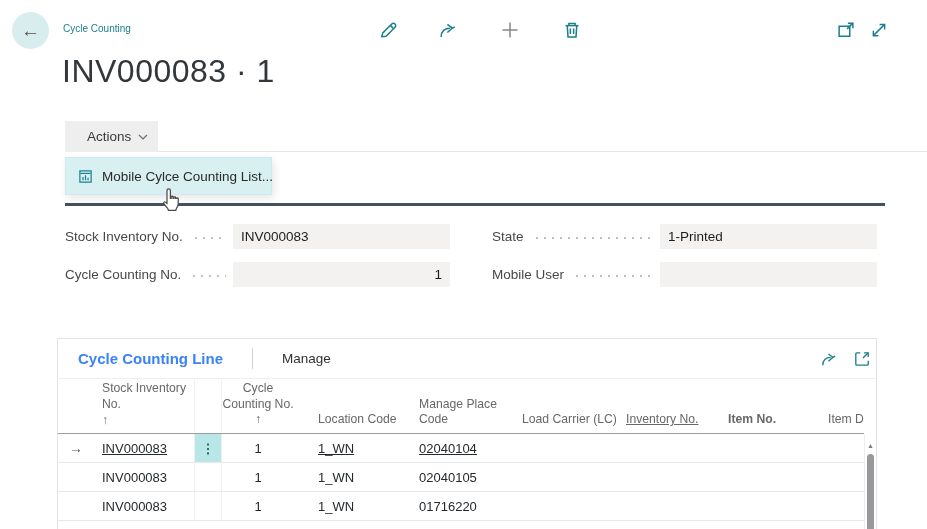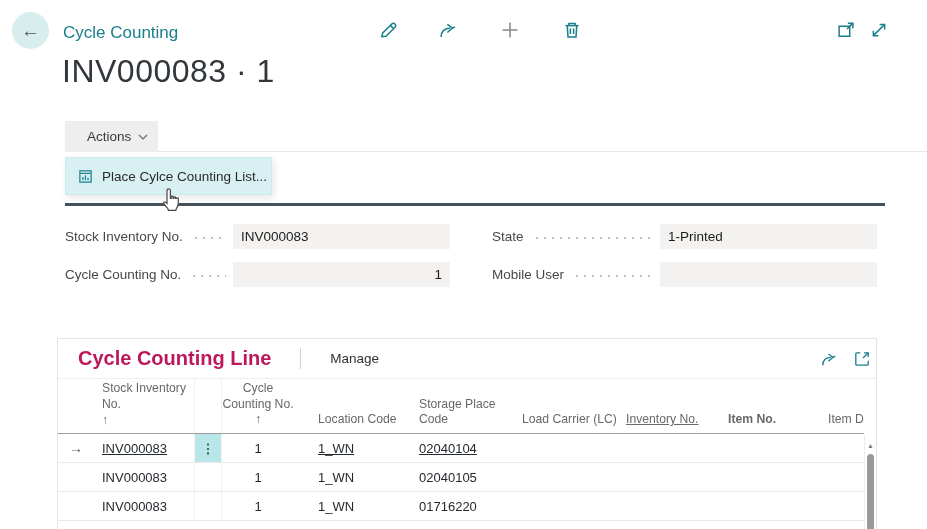--- a/index.html
+++ b/index.html
@@ -3,21 +3,21 @@
 <meta charset="utf-8">
 <style>
   * { margin:0; padding:0; box-sizing:border-box; }
   html,body { background:#fff; }
   body { font-family:"Liberation Sans", sans-serif; }
   .app { position:relative; width:927px; height:529px; background:#fff; overflow:hidden; }
 
   
   .back-btn { position:absolute; left:12px; top:12px; width:37px; height:37px; border-radius:50%;
     background:#d8edee; border:none; color:#4d4d4d; font-size:19px; line-height:37px; text-align:center; cursor:pointer; }
-  .caption { position:absolute; left:63px; top:23px; font-size:17px; color:#1a7f8c; }
+  .caption { position:absolute; left:63px; top:23px; font-size:10px; color:#1a7f8c; }
   .page-title { position:absolute; left:62px; top:53px; font-size:32px; font-weight:300; color:#32373c; letter-spacing:.5px; }
 
   .tico { position:absolute; top:20px; width:20px; height:20px; background:none; border:none; padding:0; cursor:pointer; }
   .tico svg { width:20px; height:20px; display:block; }
 
   
   .cmdline { position:absolute; left:65px; right:0; top:151px; height:1px; background:#e7e7e7; }
   .actions-btn { position:absolute; left:65px; top:121px; height:31px; padding:0 10px 0 22px; background:#eeeeee;
     border:none; display:flex; align-items:center; gap:7px; font-size:13.5px; color:#3b3a39; cursor:pointer; font-family:inherit; }
   .actions-btn svg { width:10px; height:6px; }
@@ -38,21 +38,21 @@
   .f-dots { flex:1; height:4px; margin:2px 7px 0 9px;
     background-image:radial-gradient(circle, #c3c1bf 1.2px, transparent 1.4px); background-size:8px 4px; background-repeat:repeat-x; }
   .f-box { width:217px; height:25px; flex-shrink:0; background:#f3f2f1; border:none; font-family:inherit;
     font-size:13.5px; color:#1d1c1b; padding:0 8px; line-height:25px; overflow:hidden; white-space:nowrap; }
   .f-box.right { text-align:right; }
 
   
   .card { position:absolute; left:57px; top:338px; width:820px; height:191px; background:#fff;
     border:1px solid #e4e4e4; border-bottom:none; }
   .sec-header { height:40px; display:flex; align-items:center; position:relative; border-bottom:1px solid #efefef; }
-  .sec-title { margin-left:20px; font-size:20px; font-weight:bold; color:#be185d; }
+  .sec-title { margin-left:20px; font-size:15px; font-weight:bold; color:#3b82f6; }
   .sec-divider { width:1px; height:21px; background:#d2d2d2; margin-left:29px; }
   .sec-manage { margin-left:29px; font-size:13.5px; color:#323130; background:none; border:none; font-family:inherit; cursor:pointer; }
   .sec-ico { position:absolute; top:11px; width:18px; height:18px; background:none; border:none; padding:0; cursor:pointer; }
   .sec-ico svg { width:18px; height:18px; display:block; }
   .sec-ico.share { left:762px; } .sec-ico.focus { left:795px; }
 
   
   .thead { display:flex; align-items:flex-end; height:55px; margin-right:12px;
     border-bottom:1px solid #9d9d9d; font-size:12.2px; color:#68686a; }
   .thead .cell { padding-bottom:5px; line-height:1.28; }
@@ -137,21 +137,21 @@
       <path d="M1 1l4 4 4-4"></path>
     </svg>
   </button>
 
   <div class="menu">
     <svg viewBox="0 0 16 16" fill="none" stroke="#17808d" stroke-width="1.3">
       <rect x="2" y="2" width="12" height="12"></rect>
       <path d="M2.5 4.7h11"></path>
       <path d="M5.3 12V8.5M8 12V6.7M10.7 12V9.4"></path>
     </svg>
-    <span class="menu-label">Place Cylce Counting List...</span>
+    <span class="menu-label">Mobile Cylce Counting List...</span>
   </div>
 
   <svg class="cursor" viewBox="0 0 24 26">
     <path d="M9.5 2.2c.9 0 1.5.7 1.5 1.5v7h.7V9.4c0-1 1.7-1 1.7 0v1.3h.7v-.6c0-1 1.6-1 1.6 0v.6h.7c0-.8 1.6-.8 1.6.1v4.3c0 2.1-.8 3.1-1.4 4.1-.4.7-.7 1.3-.7 2.1H9.2c0-1-.5-1.7-1.3-2.6-.9-1-2.1-2.1-2.8-3.6-.4-.9.6-1.7 1.4-1.1l1.5 1.1V3.7c0-.8.6-1.5 1.5-1.5z" fill="#ffffff" stroke="#4a4a4a" stroke-width="1.1"></path>
   </svg>
 
   <div class="dark-sep"></div>
 
   <div class="field" style="left:65px; top:224px">
     <span class="f-label">Stock Inventory No.</span>
@@ -198,21 +198,21 @@
 
     <div class="thead">
       <div class="cell c-sel"></div>
       <div class="cell c-stock">
         <div>Stock Inventory No.</div>
         <div class="sort">↑</div>
       </div>
       <div class="cell c-ell"></div>
       <div class="cell c-ccno">Cycle Counting No. ↑</div>
       <div class="cell c-loc">Location Code</div>
-      <div class="cell c-stor">Storage Place Code</div>
+      <div class="cell c-stor">Manage Place Code</div>
       <div class="cell c-lc">Load Carrier (LC)</div>
       <div class="cell c-inv">Inventory No.</div>
       <div class="cell c-item">Item No.</div>
       <div class="cell c-desc">Item Description</div>
     </div>
 
     <div class="trow">
       <div class="cell c-sel">→</div>
       <div class="cell c-stock"><span class="lnk">INV000083</span></div>
       <div class="cell c-ell sel-cell">⋮</div>

